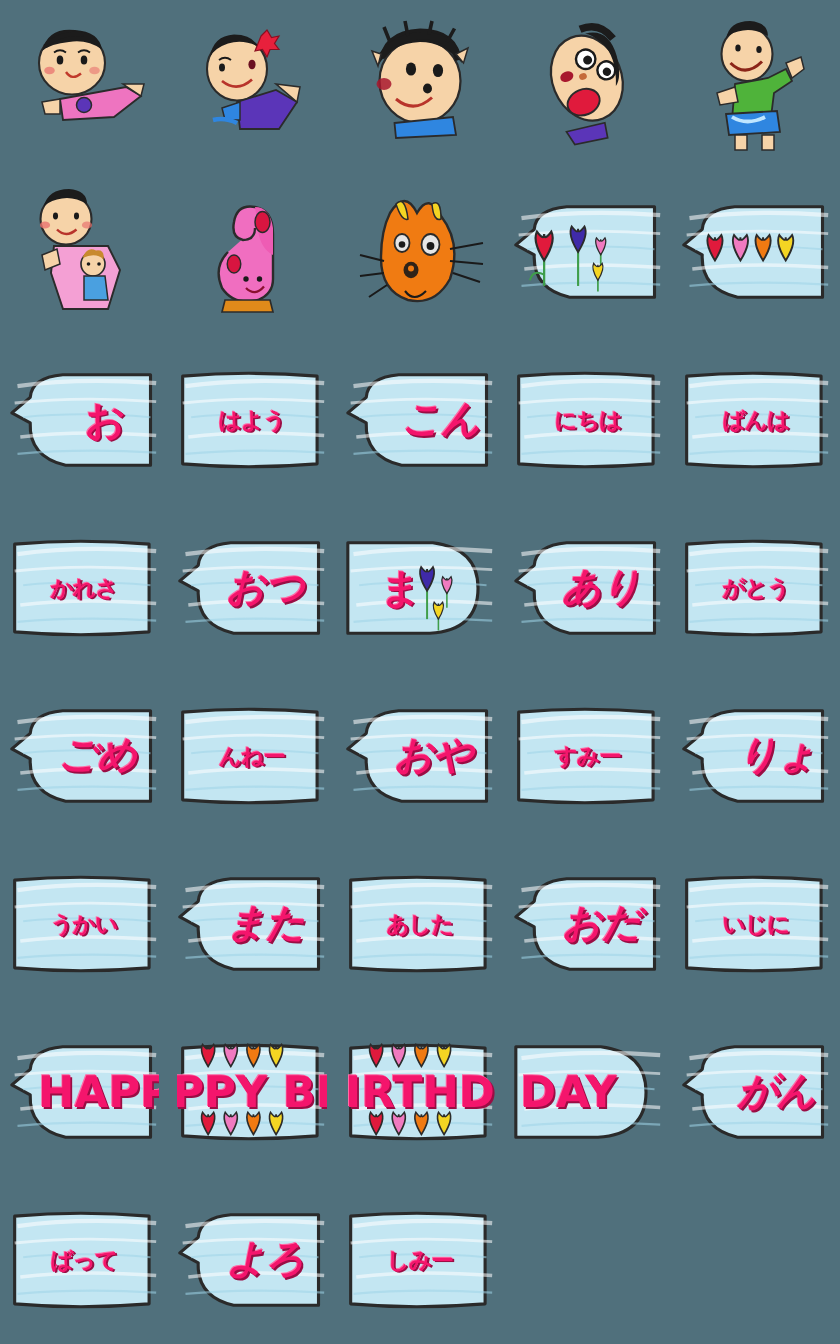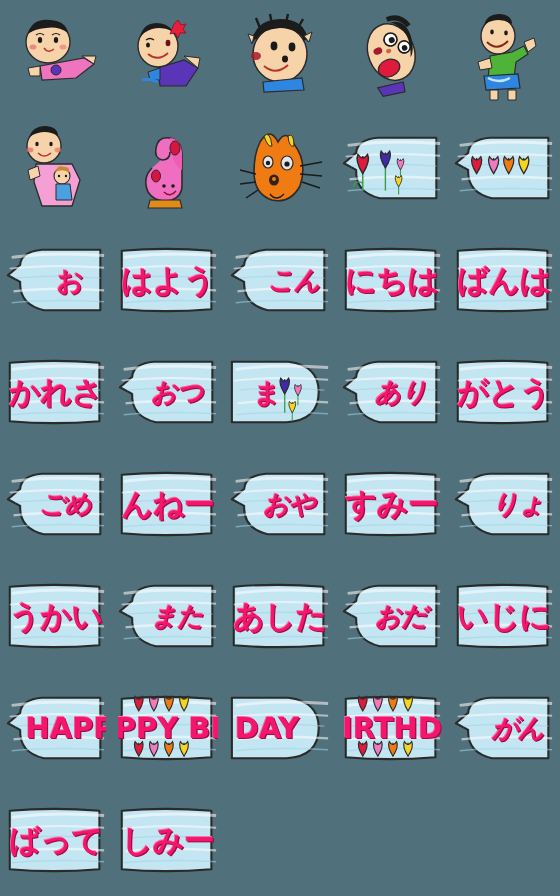--- a/index.html
+++ b/index.html
@@ -36,21 +36,21 @@
     color:#f4156c;
     font-weight:bold;
     letter-spacing:-0.5px;
     text-shadow:
        1.2px 1.2px 0 #9a0d44,
        -0.6px -0.6px 0 #ff6aa5;
     white-space:nowrap;
     line-height:1;
   }
   .jp{font-size:25px;}
-  .jp.n3{font-size:31px;}
+  .jp.n3{font-size:15px;}
   .jp.n2{font-size:26px;font-style:italic;}
   .jp.n1{font-size:27px;}
   .lat{font-size:29px;letter-spacing:0px;}
 
   
   .shift-r{transform:translateX(9px);}
   .shift-rr{transform:translateX(14px);}
   .shift-ll{transform:translateX(-13px);}
 
   .clipbox{
@@ -762,40 +762,20 @@
           <span class="btext lat ">PPY BI</span>
         </div>
       </div>
     </div>
     <div class="cell">
       <div class="bubble">
         <svg viewBox="0 0 106 100" xmlns="http://www.w3.org/2000/svg">
             <defs>
             <clipPath id="cp"></clipPath>
           </defs>
-            <path d="M2 18 L62 18 Q94 22 94 50 Q94 80 60 82 L2 82 Z" fill="#c3e6f2" stroke="#2a2a2a" stroke-width="2.2" stroke-linejoin="round"></path>
-          <g opacity="0.55">
-       <path d="M6 26 Q50 20 104 24" stroke="#ffffff" stroke-width="3" fill="none"></path>
-       <path d="M4 38 Q50 33 104 37" stroke="#ffffff" stroke-width="2" fill="none"></path>
-       <path d="M8 62 Q50 57 104 61" stroke="#ffffff" stroke-width="2.5" fill="none"></path>
-       <path d="M6 74 Q50 70 104 73" stroke="#9fd4e8" stroke-width="1.6" fill="none"></path>
-       <path d="M10 48 Q50 44 100 48" stroke="#9fd4e8" stroke-width="1.4" fill="none"></path>
-     </g>
-          </svg>
-        <div class="clipbox">
-          <span class="btext lat shift-ll">DAY</span>
-        </div>
-      </div>
-    </div>
-    <div class="cell">
-      <div class="bubble">
-        <svg viewBox="0 0 106 100" xmlns="http://www.w3.org/2000/svg">
-            <defs>
-            <clipPath id="cp"></clipPath>
-          </defs>
             <path d="M4 19 Q50 15 99 19 L99 81 Q50 85 4 81 Z" fill="#c3e6f2" stroke="#2a2a2a" stroke-width="2.2" stroke-linejoin="round"></path>
           <g opacity="0.55">
        <path d="M6 26 Q50 20 104 24" stroke="#ffffff" stroke-width="3" fill="none"></path>
        <path d="M4 38 Q50 33 104 37" stroke="#ffffff" stroke-width="2" fill="none"></path>
        <path d="M8 62 Q50 57 104 61" stroke="#ffffff" stroke-width="2.5" fill="none"></path>
        <path d="M6 74 Q50 70 104 73" stroke="#9fd4e8" stroke-width="1.6" fill="none"></path>
        <path d="M10 48 Q50 44 100 48" stroke="#9fd4e8" stroke-width="1.4" fill="none"></path>
      </g>
           </svg>
         <div class="deco" style="left: 0px; top: 0px; width: 100px; height: 100px;">
@@ -830,20 +810,40 @@
           <span class="btext lat ">IRTHD</span>
         </div>
       </div>
     </div>
     <div class="cell">
       <div class="bubble">
         <svg viewBox="0 0 106 100" xmlns="http://www.w3.org/2000/svg">
             <defs>
             <clipPath id="cp"></clipPath>
           </defs>
+            <path d="M2 18 L62 18 Q94 22 94 50 Q94 80 60 82 L2 82 Z" fill="#c3e6f2" stroke="#2a2a2a" stroke-width="2.2" stroke-linejoin="round"></path>
+          <g opacity="0.55">
+       <path d="M6 26 Q50 20 104 24" stroke="#ffffff" stroke-width="3" fill="none"></path>
+       <path d="M4 38 Q50 33 104 37" stroke="#ffffff" stroke-width="2" fill="none"></path>
+       <path d="M8 62 Q50 57 104 61" stroke="#ffffff" stroke-width="2.5" fill="none"></path>
+       <path d="M6 74 Q50 70 104 73" stroke="#9fd4e8" stroke-width="1.6" fill="none"></path>
+       <path d="M10 48 Q50 44 100 48" stroke="#9fd4e8" stroke-width="1.4" fill="none"></path>
+     </g>
+          </svg>
+        <div class="clipbox">
+          <span class="btext lat shift-ll">DAY</span>
+        </div>
+      </div>
+    </div>
+    <div class="cell">
+      <div class="bubble">
+        <svg viewBox="0 0 106 100" xmlns="http://www.w3.org/2000/svg">
+            <defs>
+            <clipPath id="cp"></clipPath>
+          </defs>
             <path d="M100 18 L38 18 Q16 20 15 34 L2 45 L15 52 Q14 76 40 82 L100 82 Z" fill="#c3e6f2" stroke="#2a2a2a" stroke-width="2.2" stroke-linejoin="round"></path>
           <g opacity="0.55">
        <path d="M6 26 Q50 20 104 24" stroke="#ffffff" stroke-width="3" fill="none"></path>
        <path d="M4 38 Q50 33 104 37" stroke="#ffffff" stroke-width="2" fill="none"></path>
        <path d="M8 62 Q50 57 104 61" stroke="#ffffff" stroke-width="2.5" fill="none"></path>
        <path d="M6 74 Q50 70 104 73" stroke="#9fd4e8" stroke-width="1.6" fill="none"></path>
        <path d="M10 48 Q50 44 100 48" stroke="#9fd4e8" stroke-width="1.4" fill="none"></path>
      </g>
           </svg>
         <div class="clipbox">
@@ -861,20 +861,40 @@
           <g opacity="0.55">
        <path d="M6 26 Q50 20 104 24" stroke="#ffffff" stroke-width="3" fill="none"></path>
        <path d="M4 38 Q50 33 104 37" stroke="#ffffff" stroke-width="2" fill="none"></path>
        <path d="M8 62 Q50 57 104 61" stroke="#ffffff" stroke-width="2.5" fill="none"></path>
        <path d="M6 74 Q50 70 104 73" stroke="#9fd4e8" stroke-width="1.6" fill="none"></path>
        <path d="M10 48 Q50 44 100 48" stroke="#9fd4e8" stroke-width="1.4" fill="none"></path>
      </g>
           </svg>
         <div class="clipbox">
           <span class="btext jp n3 ">ばって</span>
+        </div>
+      </div>
+    </div>
+    <div class="cell">
+      <div class="bubble">
+        <svg viewBox="0 0 106 100" xmlns="http://www.w3.org/2000/svg">
+            <defs>
+            <clipPath id="cp"></clipPath>
+          </defs>
+            <path d="M100 18 L38 18 Q16 20 15 34 L2 45 L15 52 Q14 76 40 82 L100 82 Z" fill="#c3e6f2" stroke="#2a2a2a" stroke-width="2.2" stroke-linejoin="round"></path>
+          <g opacity="0.55">
+       <path d="M6 26 Q50 20 104 24" stroke="#ffffff" stroke-width="3" fill="none"></path>
+       <path d="M4 38 Q50 33 104 37" stroke="#ffffff" stroke-width="2" fill="none"></path>
+       <path d="M8 62 Q50 57 104 61" stroke="#ffffff" stroke-width="2.5" fill="none"></path>
+       <path d="M6 74 Q50 70 104 73" stroke="#9fd4e8" stroke-width="1.6" fill="none"></path>
+       <path d="M10 48 Q50 44 100 48" stroke="#9fd4e8" stroke-width="1.4" fill="none"></path>
+     </g>
+          </svg>
+        <div class="clipbox">
+          <span class="btext jp n2 shift-r">よろ</span>
         </div>
       </div>
     </div>
     <div class="cell">
       <div class="bubble">
         <svg viewBox="0 0 106 100" xmlns="http://www.w3.org/2000/svg">
             <defs>
             <clipPath id="cp"></clipPath>
           </defs>
             <path d="M4 19 Q50 15 99 19 L99 81 Q50 85 4 81 Z" fill="#c3e6f2" stroke="#2a2a2a" stroke-width="2.2" stroke-linejoin="round"></path>

